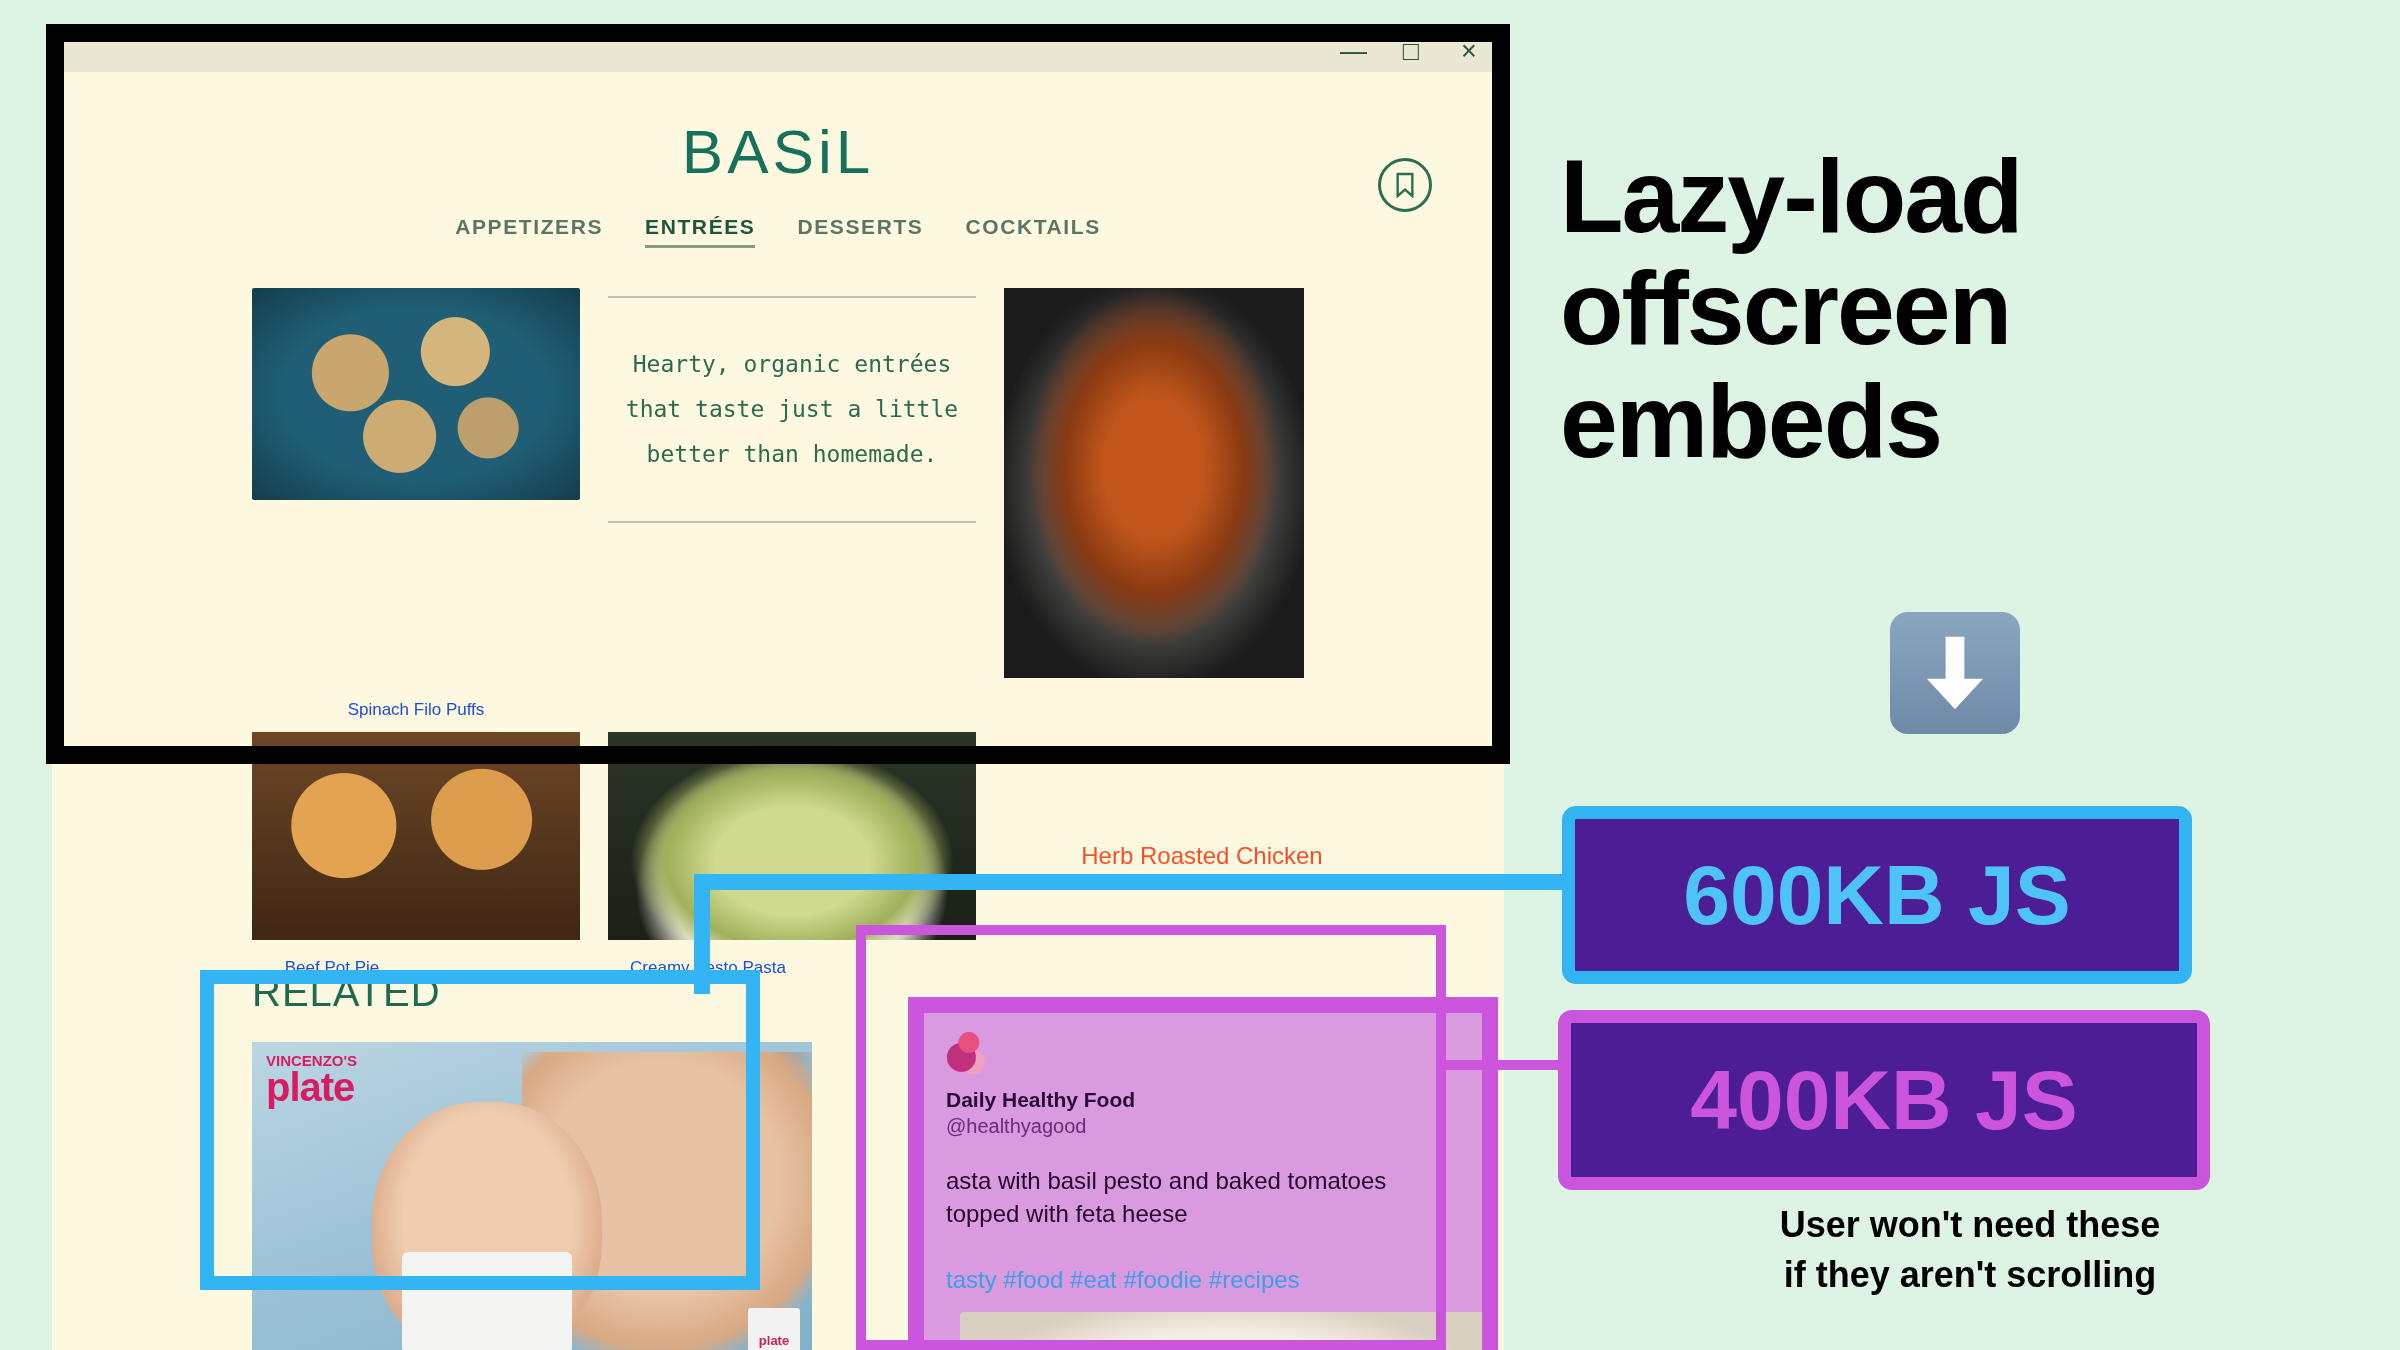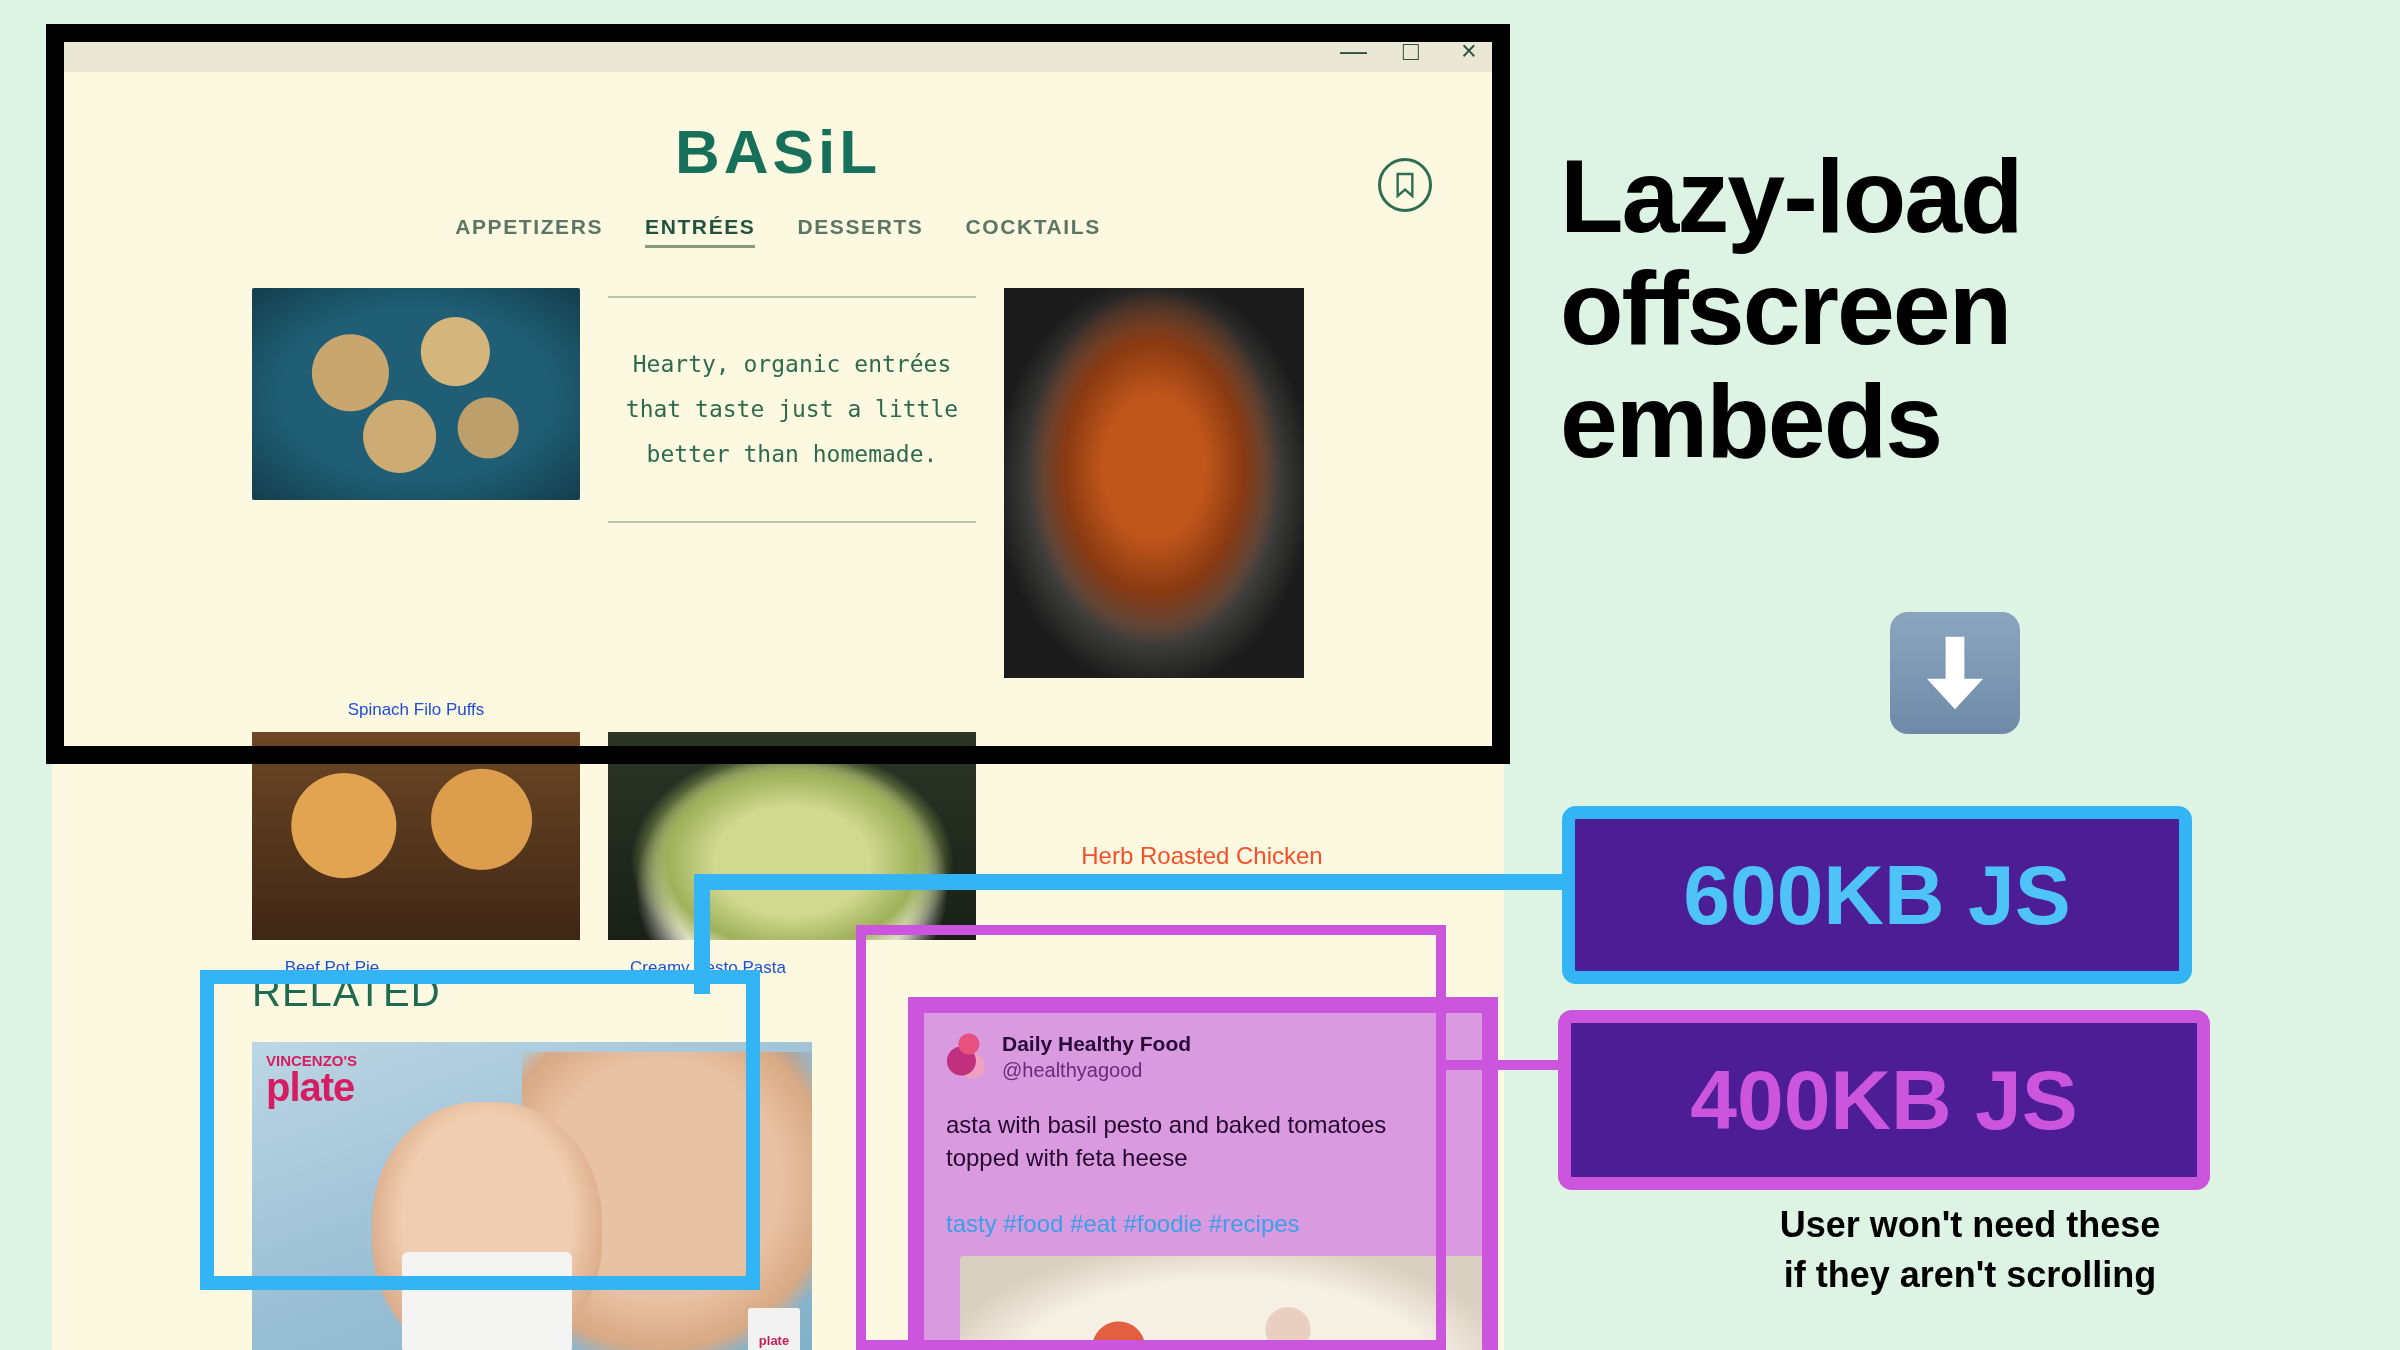--- a/index.html
+++ b/index.html
@@ -20,21 +20,21 @@
     background: #eae7d4; display: flex; align-items: center; justify-content: flex-end;
     padding-right: 22px; gap: 32px;
   }
   .winbtn { color: #2c513f; font-size: 27px; line-height: 1; cursor: default;
             width: 26px; text-align: center; display:inline-block; }
 
   .site { position: absolute; left: 0; top: 42px; width: 100%; }
 
   .brand {
     text-align: center; color: #16705a; font-size: 62px; letter-spacing: 4px;
-    font-weight: 700; margin-top: 44px; font-family: "Liberation Sans", sans-serif;
+    font-weight: 400; margin-top: 44px; font-family: "Liberation Sans", sans-serif;
   }
 
   .bookmark-btn {
     position: absolute; right: 72px; top: 86px; width: 54px; height: 54px;
     border: 3px solid #2c6e52; border-radius: 50%;
     display: flex; align-items: center; justify-content: center;
   }
   .bookmark-btn svg { width: 22px; height: 26px; }
 
   .nav {
@@ -135,21 +135,21 @@
     background: #f2f2f2; border-radius: 3px; color:#c8215a; font-size: 13px;
     font-weight: 800; display:flex; align-items:flex-end; justify-content:center; padding-bottom:4px;
   }
 
   
   .tweet-embed {
     position: absolute; left: 856px; top: 925px; width: 590px; height: 425px;
     background: #cc55dd; padding: 16px;
   }
   .tweet-inner { background: #d99ae0; width: 100%; height: 100%; padding: 18px 22px; overflow:hidden; }
-  .tw-head { display: flex; gap: 12px; align-items: flex-start; }
+  .tw-head { display: flex; gap: 12px; align-items: flex-start; flex-direction: column; }
   .tw-avatar {
     width: 44px; height: 50px; flex: 0 0 44px;
     background:
       radial-gradient(circle at 52% 26%, #e8507f 0 10px, transparent 11px),
       radial-gradient(circle at 35% 60%, #c0307e 0 14px, transparent 15px),
       radial-gradient(circle at 60% 70%, #f0a0c0 0 12px, transparent 13px);
   }
   .tw-name { color: #2a0a3a; font-weight: 700; font-size: 21px; line-height: 1.25; }
   .tw-handle { color: #6b2b7a; font-size: 20px; line-height: 1.3; }
   .tw-body { color: #24062f; font-size: 24px; line-height: 1.35; margin-top: 26px; }

